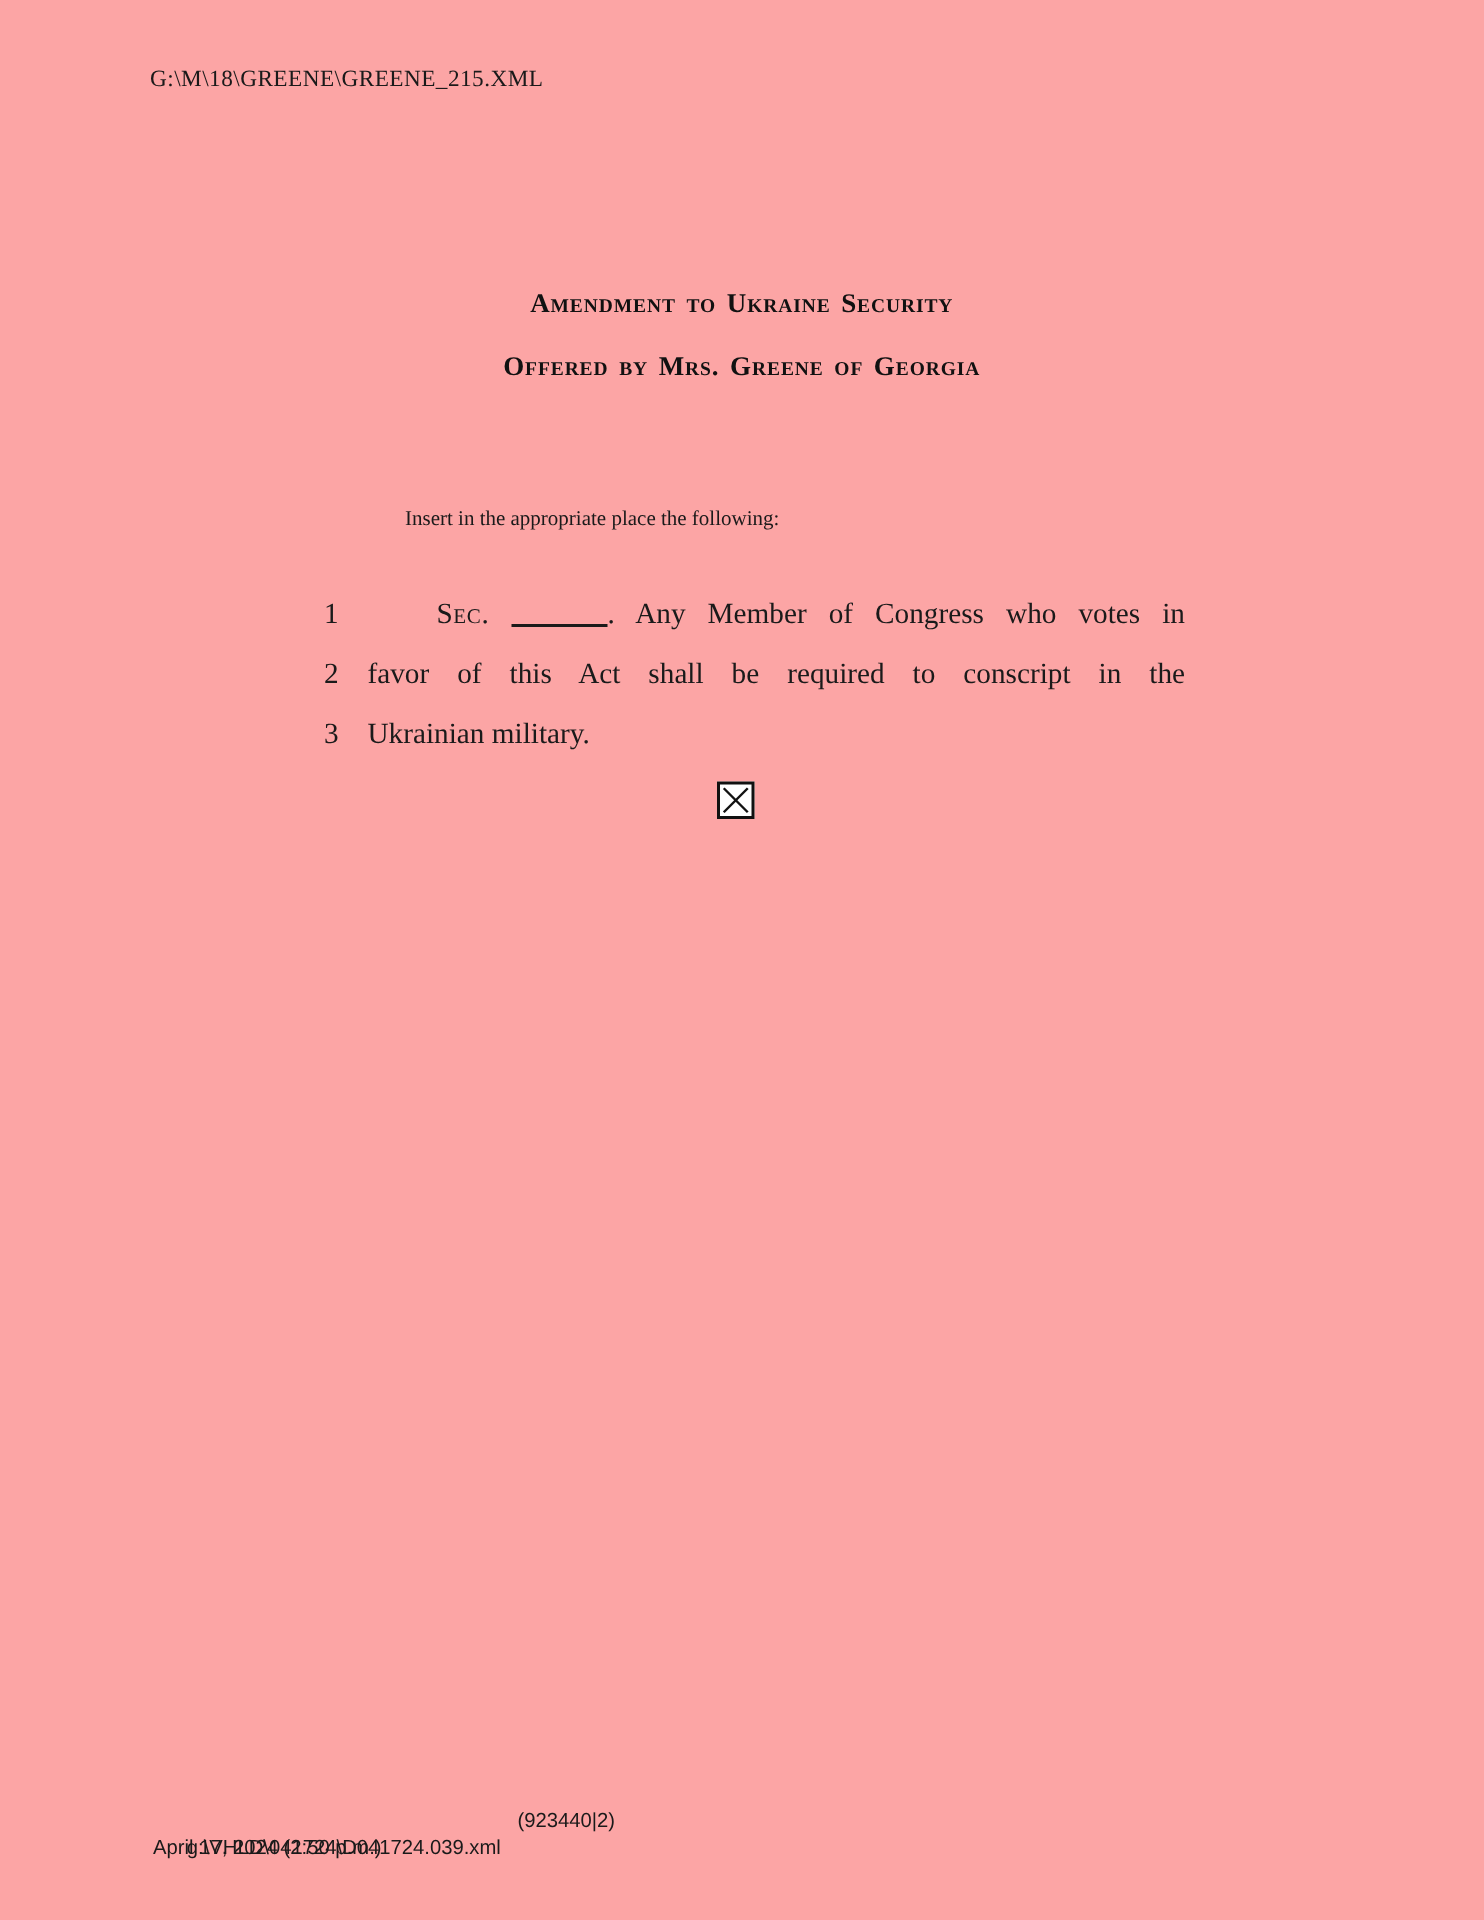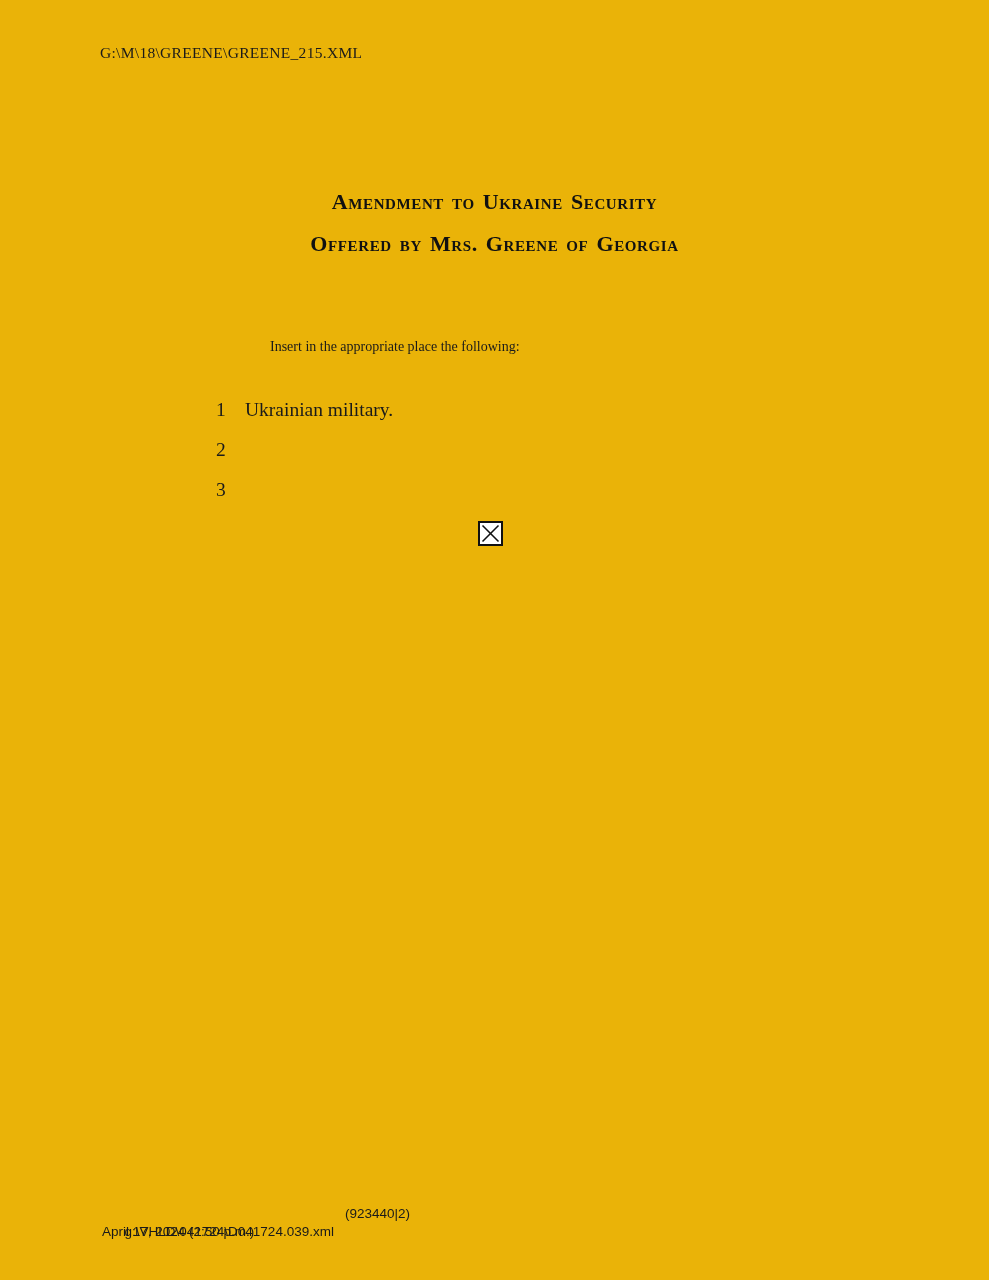--- a/index.html
+++ b/index.html
@@ -9,21 +9,21 @@
     width: 989px;
     height: 1280px;
     position: relative;
     overflow: hidden;
   }
   .page {
     position: absolute;
     left: 0; top: 0;
     width: 989px;
     height: 1280px;
-    background: #eab308;
+    background: #fca5a5;
     color: #1a1a1a;
     font-family: "Liberation Serif", serif;
   }
 
   
   .header-path {
     position: absolute;
     left: 100px;
     top: 44px;
     font-size: 15.5px;
@@ -37,21 +37,21 @@
     position: absolute;
     left: 0;
     top: 181px;
     width: 989px;
     text-align: center;
   }
   .title-line {
     font-family: "Liberation Serif", serif;
     font-weight: bold;
     font-variant: small-caps;
-    font-size: 22px;
+    font-size: 18px;
     line-height: 42px;
     letter-spacing: 0.6px;
     word-spacing: 2px;
     color: #111;
     text-align: center;
   }
 
   
   .instruction {
     position: absolute;
@@ -170,20 +170,22 @@
 
   <div class="instruction">Insert in the appropriate place the following:</div>
 
   <div class="linenos">
     <div class="lineno">1</div>
     <div class="lineno">2</div>
     <div class="lineno">3</div>
   </div>
 
   <div class="bodylines">
+    <div class="bodyline justified first-line"><span class="smallcaps">Sec.</span> <span class="fill-blank"></span><span>. Any Member of Congress who votes in</span></div>
+    <div class="bodyline justified">favor of this Act shall be required to conscript in the</div>
     <div class="bodyline">Ukrainian military.</div>
   </div>
 
   <div class="endmark">
     <svg viewBox="0 0 21 21">
       <line x1="2.5" y1="2.5" x2="18.5" y2="18.5" stroke="#111" stroke-width="1.6"></line>
       <line x1="18.5" y1="2.5" x2="2.5" y2="18.5" stroke="#111" stroke-width="1.6"></line>
     </svg>
   </div>
 

